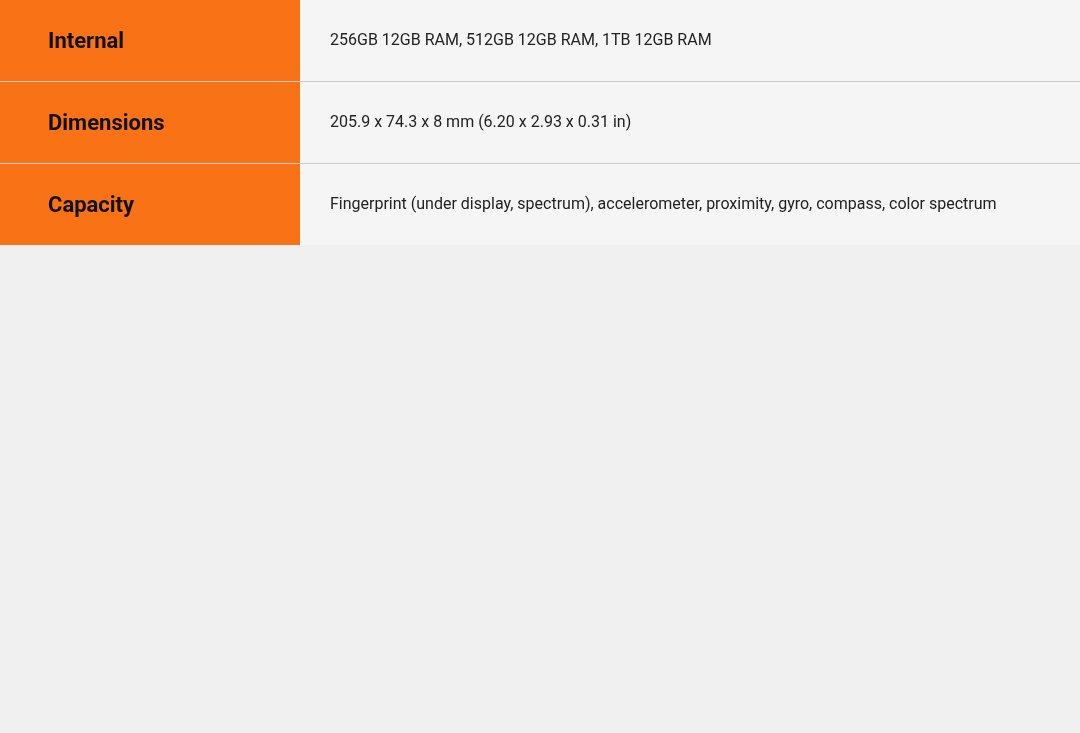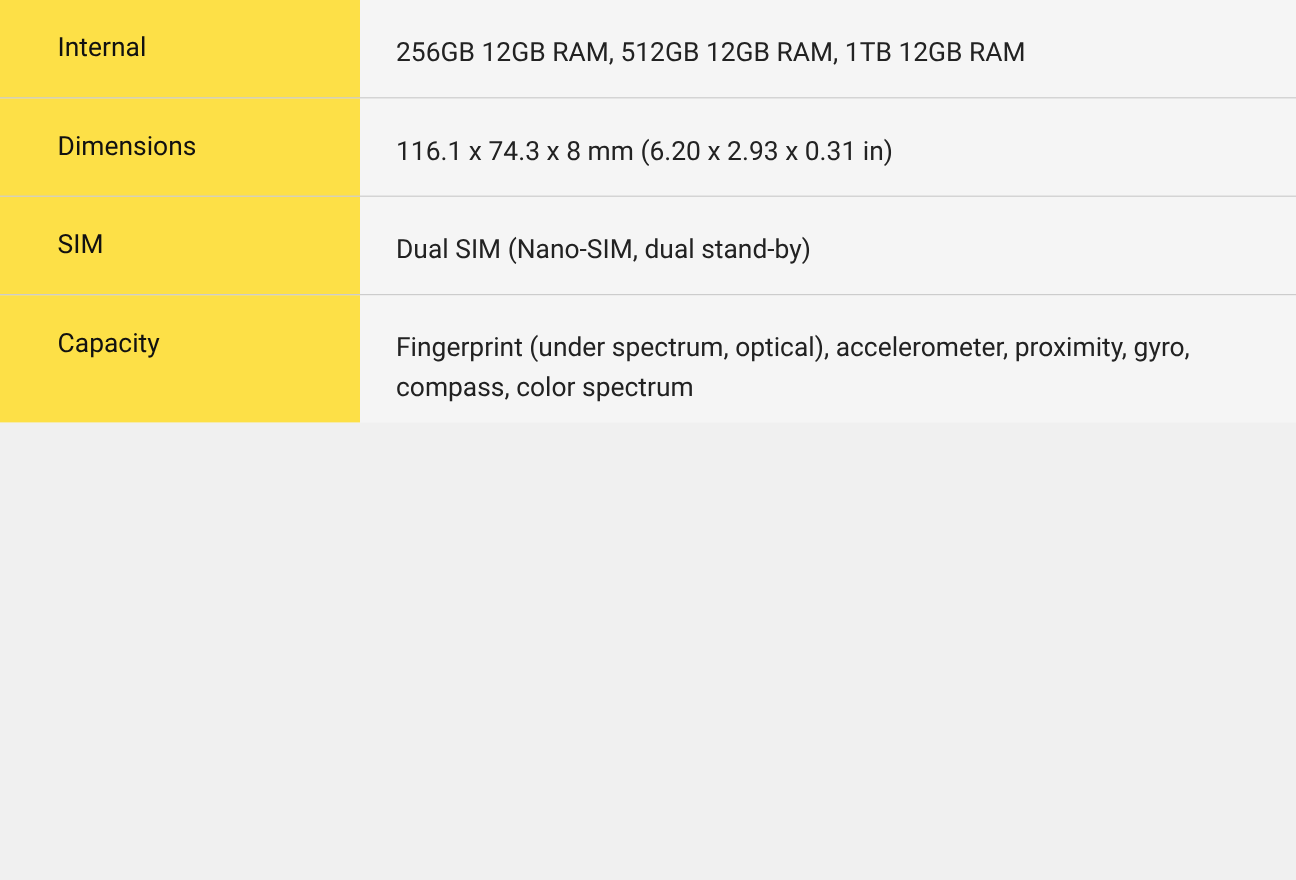--- a/index.html
+++ b/index.html
@@ -28,51 +28,47 @@
       border-bottom: 1px solid #cccccc;
     }
 
     .specs-table tr:last-child {
       border-bottom: none;
     }
 
     .label-cell {
       width: 300px;
       padding: 28px 30px 28px 48px;
-      font-weight: 400;
+      font-weight: 700;
       font-size: 22px;
       color: #111111;
       vertical-align: top;
-      background: #fde047;
+      background: #f97316;
     }
 
     .value-cell {
       padding: 28px 40px 12px 30px;
-      font-size: 22px;
+      font-size: 16px;
       color: #222222;
       vertical-align: top;
       background: #f5f5f5;
       line-height: 1.5;
     }
   </style>
 </head>
 <body>
 
 <table class="specs-table">
   <tbody id="table-body">
       <tr>
         <td class="label-cell">Internal</td>
         <td class="value-cell">256GB 12GB RAM, 512GB 12GB RAM, 1TB 12GB RAM</td>
       </tr>
       <tr>
         <td class="label-cell">Dimensions</td>
-        <td class="value-cell">116.1 x 74.3 x 8 mm (6.20 x 2.93 x 0.31 in)</td>
-      </tr>
-      <tr>
-        <td class="label-cell">SIM</td>
-        <td class="value-cell">Dual SIM (Nano-SIM, dual stand-by)</td>
+        <td class="value-cell">205.9 x 74.3 x 8 mm (6.20 x 2.93 x 0.31 in)</td>
       </tr>
       <tr>
         <td class="label-cell">Capacity</td>
-        <td class="value-cell">Fingerprint (under spectrum, optical), accelerometer, proximity, gyro, compass, color spectrum</td>
+        <td class="value-cell">Fingerprint (under display, spectrum), accelerometer, proximity, gyro, compass, color spectrum</td>
       </tr>
     </tbody>
 </table>
 
 </body></html>

